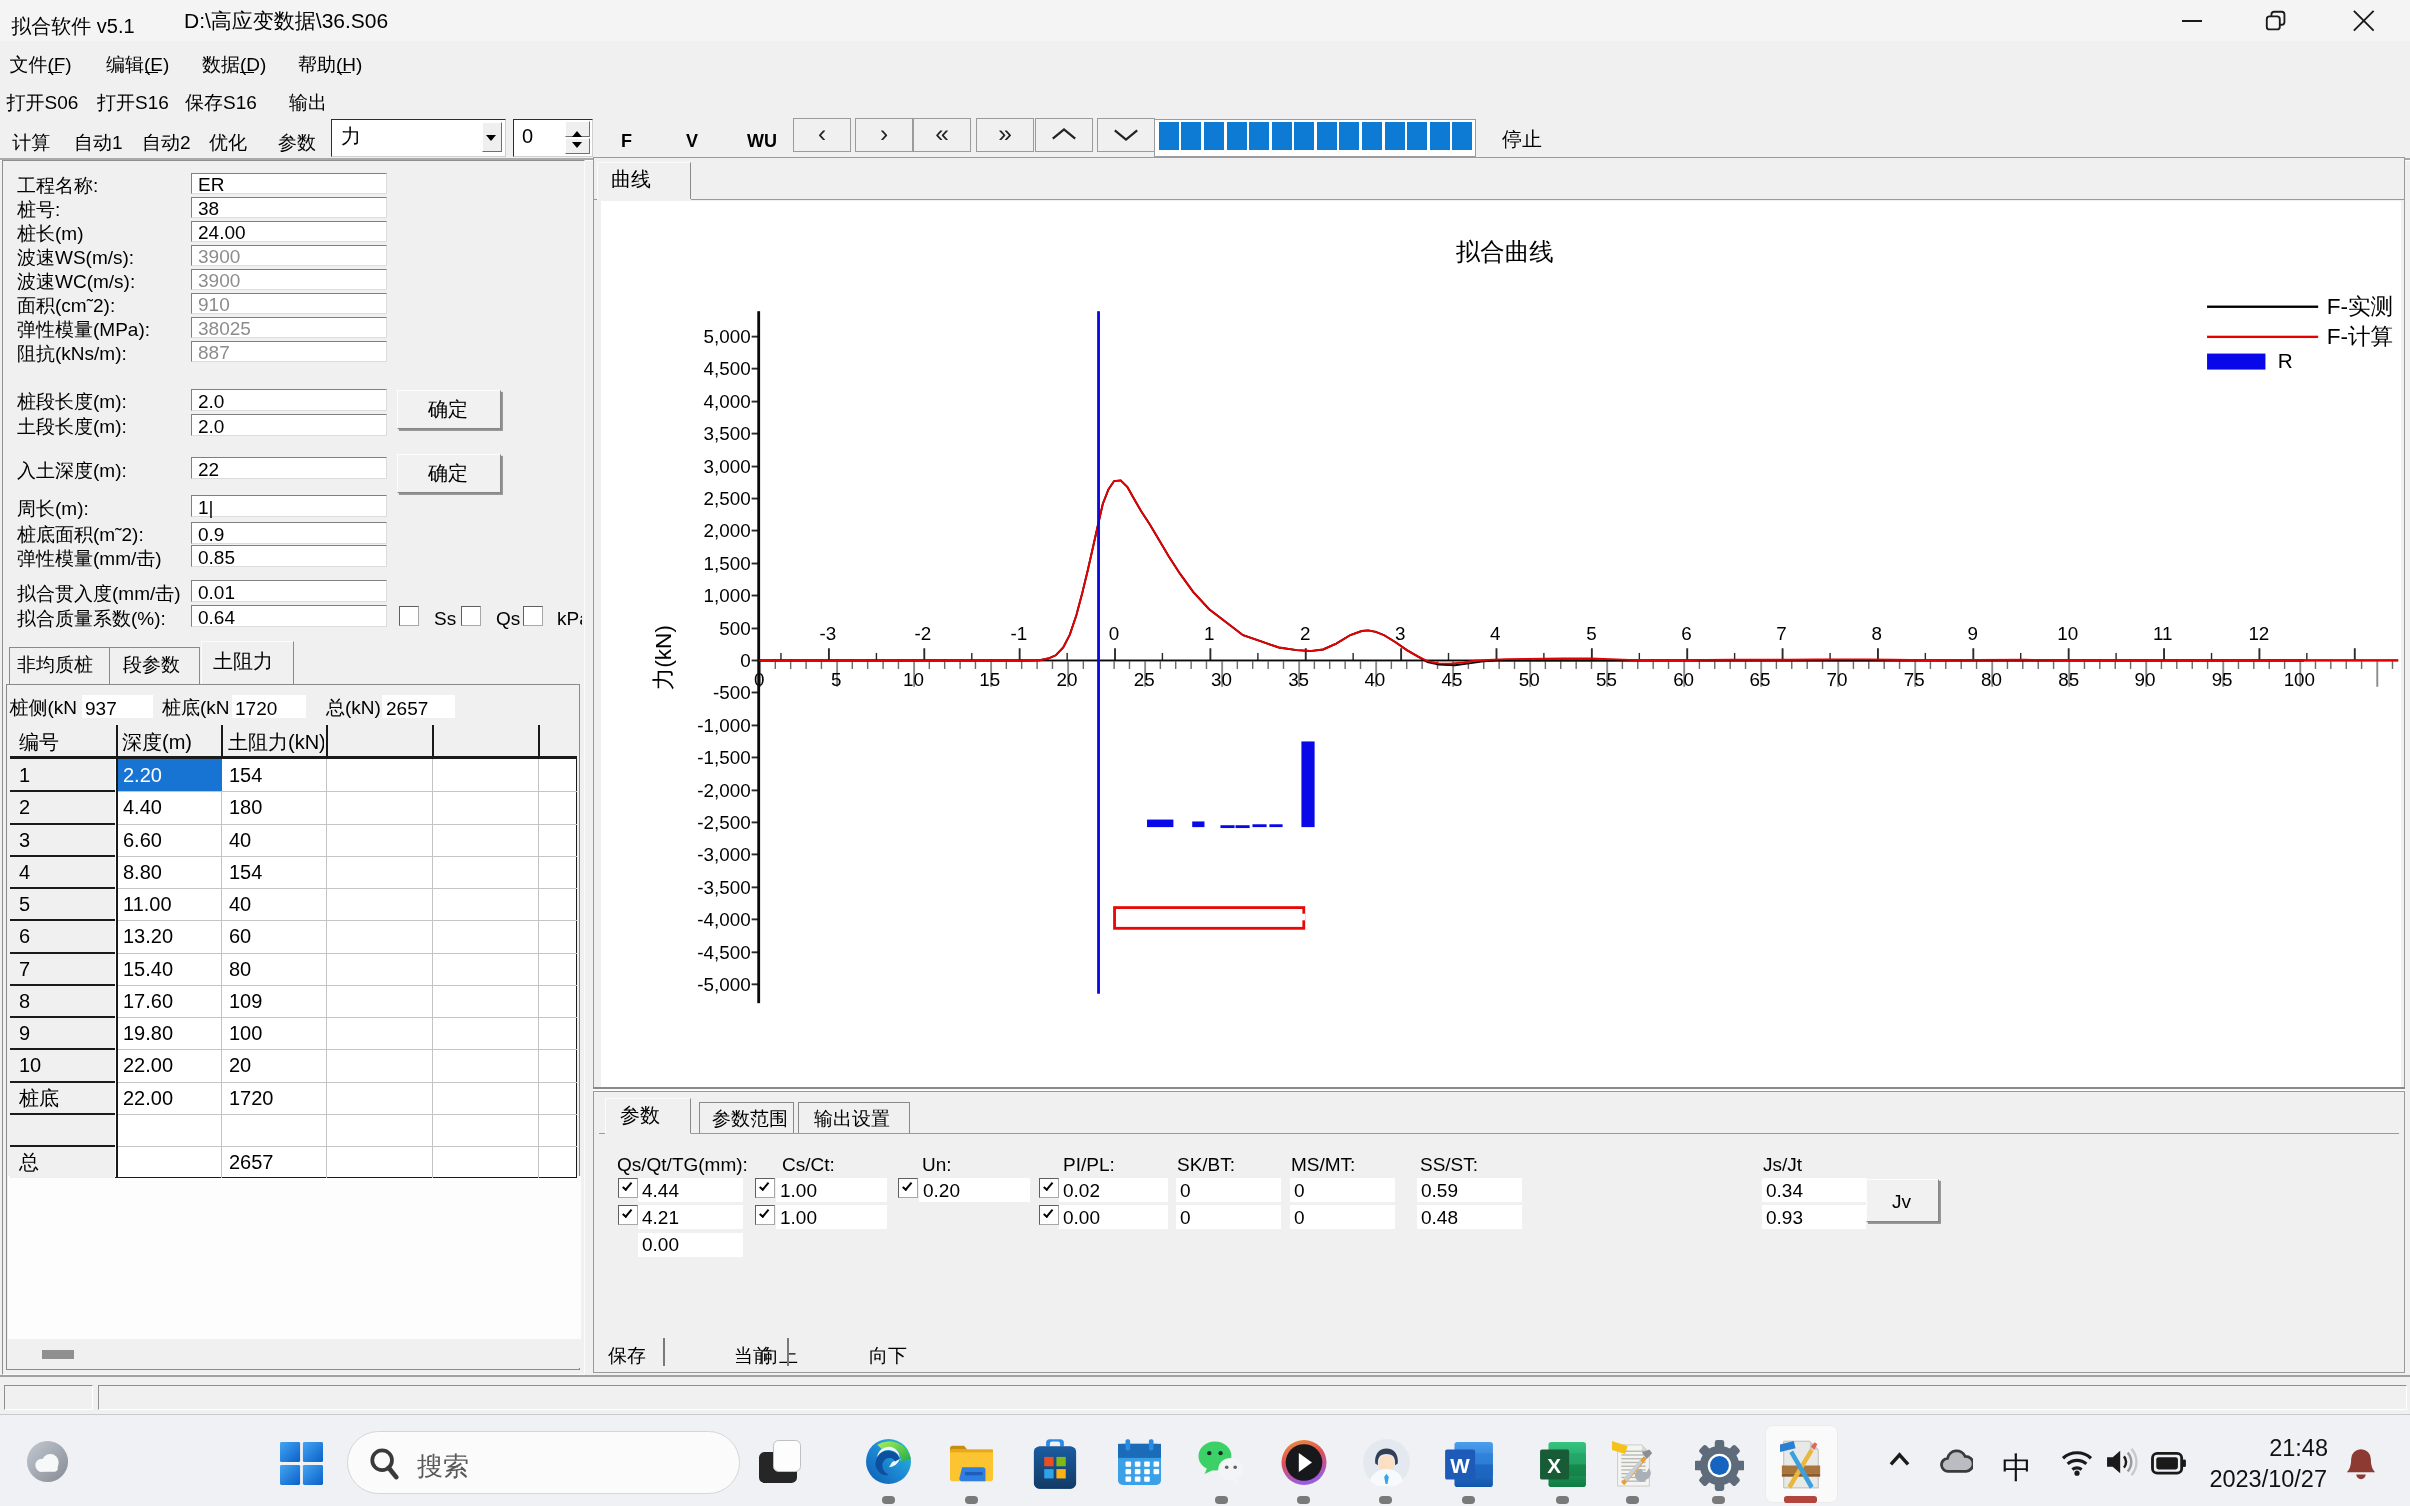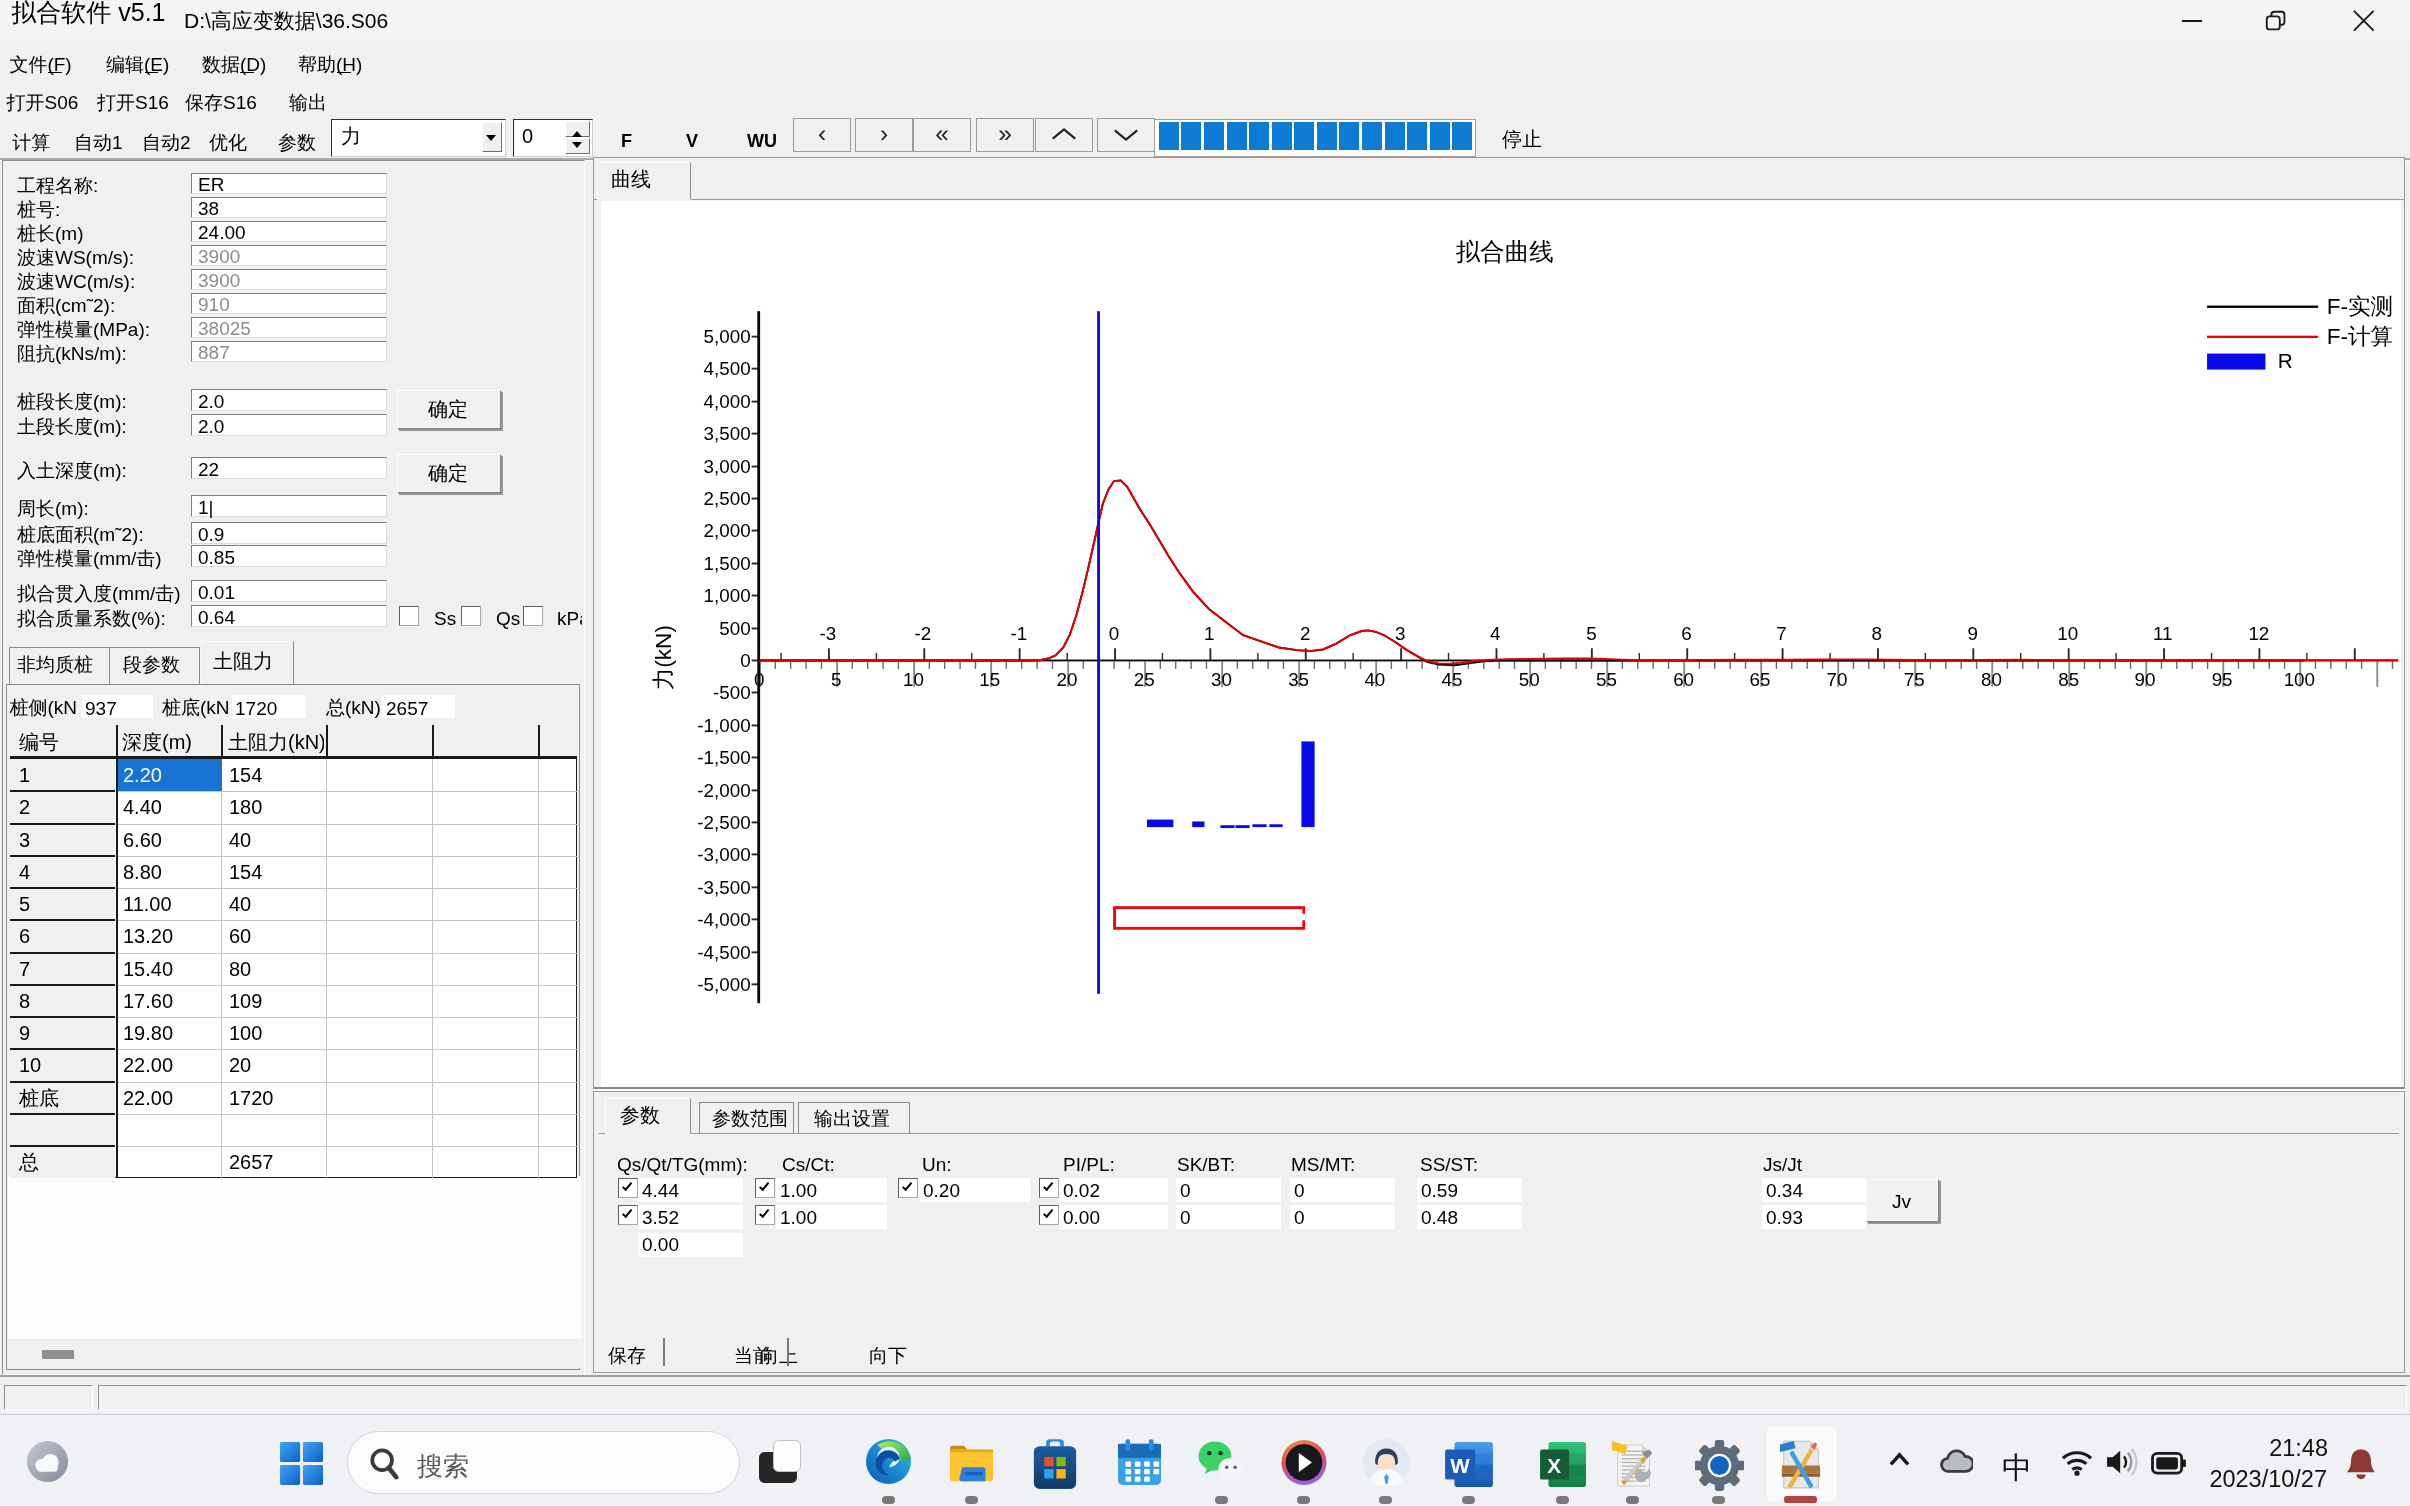--- a/index.html
+++ b/index.html
@@ -9,21 +9,21 @@
 .t21{font-size:20px;line-height:21.7px;white-space:pre}
 .gray{color:#8c8c8c}
 .fld{position:absolute;background:#fff;border:0.9px solid;border-color:#7f7f7f #dcdcdc #dcdcdc #7f7f7f}
 .wb{position:absolute;background:#fff}
 .cb{position:absolute;width:20px;height:20px;background:#fff;border:1.9px solid;border-color:#5f5f5f #a8a8a8 #a8a8a8 #5f5f5f}
 .chk{position:absolute;width:10.4px;height:4.7px;border-left:2.8px solid #000;border-bottom:2.8px solid #000;transform:rotate(-50deg);margin:3.8px 0 0 2.8px}
 .btn{position:absolute;background:#f1f1f1;border:1.9px solid;border-color:#fdfdfd #878787 #878787 #fdfdfd;box-shadow:1.9px 1.9px 0 #8f8f8f}
 .tb{position:absolute;height:34px;border:0.9px solid #9b9b9b;background:#f0f0f0;text-align:center;font-size:21px;color:#222}
 </style></head><body>
 <div class="a" style="left:0;top:0;width:2411px;height:41px;background:#f4f4f4"></div>
-<div class="a t21" style="left:11.3px;top:2px;font-size:25px">拟合软件 v5.1</div>
+<div class="a t21" style="left:11.3px;top:16px;font-size:20px">拟合软件 v5.1</div>
 <div class="a t21" style="left:184px;top:10.4px;font-size:21px">D:\高应变数据\36.S06</div>
 <div class="a" style="left:2182px;top:20px;width:20px;height:1.9px;background:#1a1a1a"></div>
 <svg class="a" style="left:2264px;top:8.5px" width="26" height="26" viewBox="0 0 28 28" fill="none" stroke="#1a1a1a" stroke-width="2">
     <rect x="3" y="8" width="14" height="14" rx="3"></rect>
     <path d="M8 8 V6 a3 3 0 0 1 3-3 h8 a3 3 0 0 1 3 3 v8 a3 3 0 0 1-3 3 h-2"></path>
   </svg>
 <svg class="a" style="left:2352px;top:9.4px" width="23.5" height="23.5" viewBox="0 0 25 25" stroke="#1a1a1a" stroke-width="2">
     <path d="M2 2 L23 23 M23 2 L2 23"></path>
   </svg>
 <div class="a t20" style="left:9.4px;top:54px">文件(F)</div>
@@ -510,21 +510,21 @@
 <div class="a t20" style="left:1763px;top:1154px">Js/Jt</div>
 <div class="cb" style="left:618px;top:1178px">
     <div class="chk"></div>
   </div>
 <div class="wb" style="left:638px;top:1178px;width:105px;height:23.5px"></div>
 <div class="a t20" style="left:642px;top:1180px">4.44</div>
 <div class="cb" style="left:618px;top:1205px">
     <div class="chk"></div>
   </div>
 <div class="wb" style="left:638px;top:1205px;width:105px;height:23.5px"></div>
-<div class="a t20" style="left:642px;top:1207px">3.52</div>
+<div class="a t20" style="left:642px;top:1207px">4.21</div>
 <div class="wb" style="left:638px;top:1233px;width:105px;height:23.5px"></div>
 <div class="a t20" style="left:642px;top:1234px">0.00</div>
 <div class="cb" style="left:755px;top:1178px">
     <div class="chk"></div>
   </div>
 <div class="wb" style="left:776px;top:1178px;width:111px;height:23.5px"></div>
 <div class="a t20" style="left:780px;top:1180px">1.00</div>
 <div class="cb" style="left:755px;top:1205px">
     <div class="chk"></div>
   </div>

